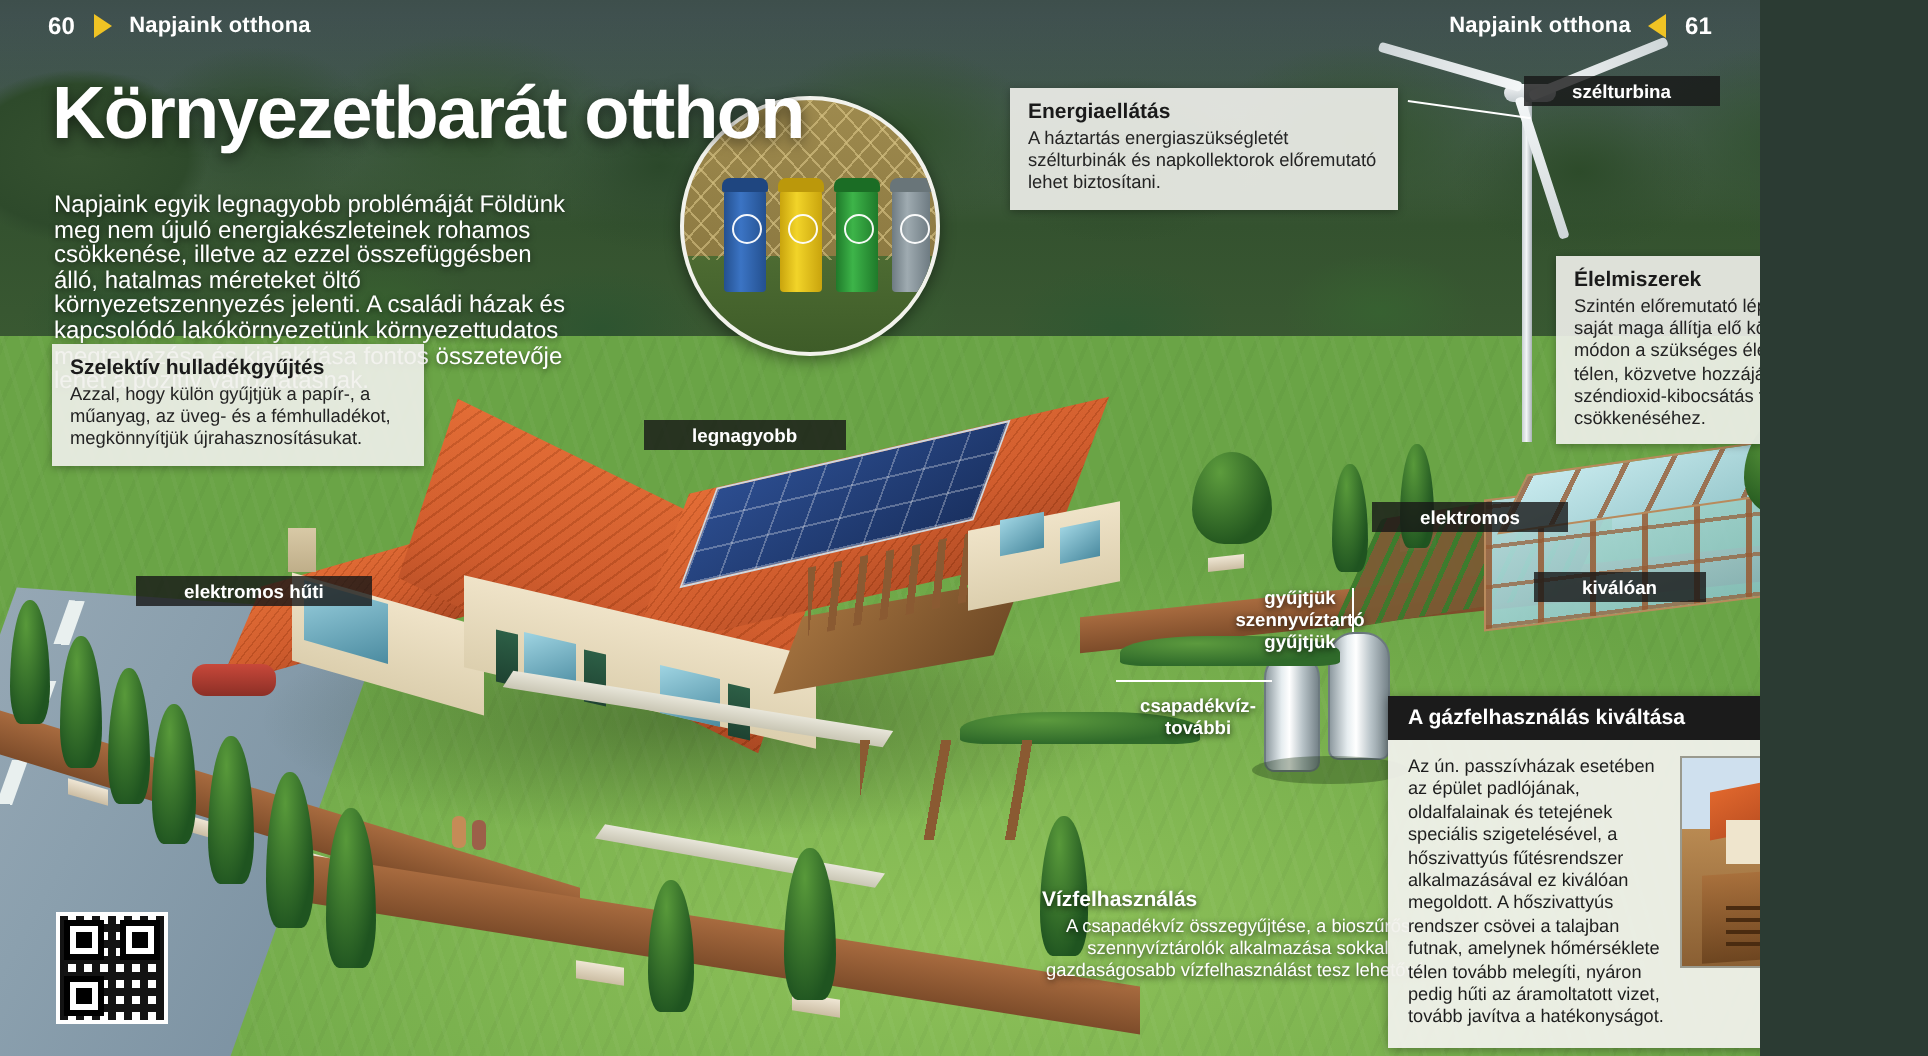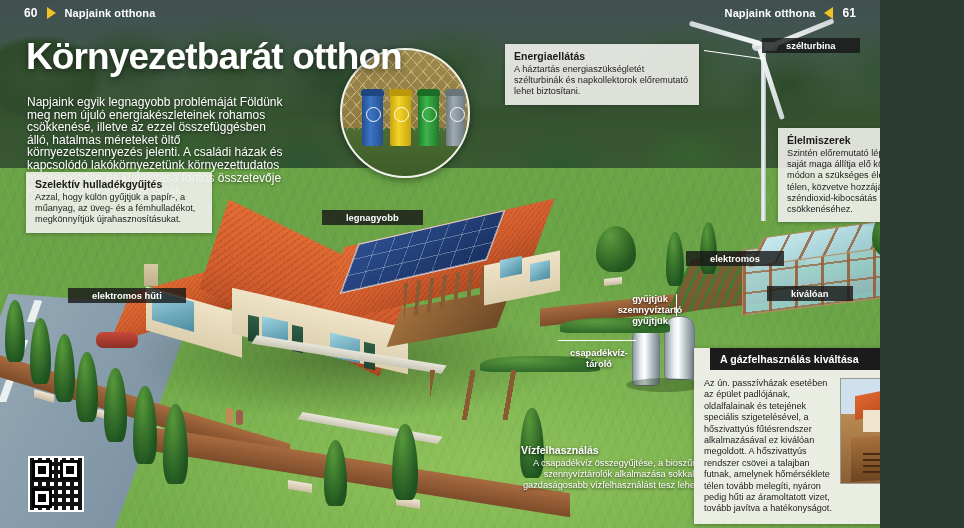--- a/index.html
+++ b/index.html
@@ -165,21 +165,21 @@
     padding:6px 9px 7px 9px;box-shadow:0 1px 4px rgba(0,0,0,.3);
   }
   .callout h3{margin:0 0 2px 0;font-size:10.5px;font-weight:700;color:#1a1a1a;}
   .callout p{margin:0;font-size:9.2px;line-height:11.2px;color:#242424;}
   .callout.transparent{background:transparent;box-shadow:none;}
   .callout.transparent p{color:#ffffff;text-shadow:0 1px 3px rgba(0,0,0,.75);text-align:center;}
   .callout.transparent h3{color:#ffffff;text-shadow:0 1px 3px rgba(0,0,0,.75);text-align:left;}
 
   
   .panel{position:absolute;background:rgba(241,241,236,.94);box-shadow:0 1px 5px rgba(0,0,0,.35);}
-  .panel-hd{background:#1b1b1b;color:#ffffff;font-size:10.6px;font-weight:700;padding:5px 10px;margin-left:16px;}
+  .panel-hd{background:#1b1b1b;color:#ffffff;font-size:10.6px;font-weight:700;padding:5px 10px;}
   .panel-bd{display:flex;padding:8px 10px 9px 10px;gap:8px;}
   .panel-bd p{margin:0;font-size:9.1px;line-height:11.4px;color:#1d1d1d;width:128px;}
   .panel-fig{
     width:104px;height:104px;flex:0 0 104px;border:1px solid #9a9a8e;
     background:
       linear-gradient(180deg,#cfe0ee 0%,#cfe0ee 34%,#b98a52 34%,#8a5f33 100%);
     position:relative;overflow:hidden;
   }
   .pf-roof{position:absolute;left:14px;top:10px;width:74px;height:24px;
     background:linear-gradient(160deg,#e0672d,#a8421b);transform:skewY(-11deg);}
@@ -413,21 +413,21 @@
 
   <div class="lbl center" style="left:604px;top:294px;width:92px;">
     <span>gyűjtjük</span><br>
     <span>szennyvíztartó</span><br>
     <span>gyűjtjük</span>
   </div>
   <div class="leader v" style="left:676px;top:294px;width:1px;height:22px;"></div>
 
   <div class="lbl right" style="left:560px;top:348px;width:78px;">
     <span>csapadékvíz-</span><br>
-    <span>tároló</span>
+    <span>további</span>
   </div>
   <div class="leader" style="left:558px;top:340px;width:78px;"></div>
 
   <div class="qr">
     <div class="qr-grid"></div>
     <div class="qr-eye" style="left:4px;top:4px;">
         <i></i>
       </div>
     <div class="qr-eye" style="right:4px;top:4px;">
         <i></i>

